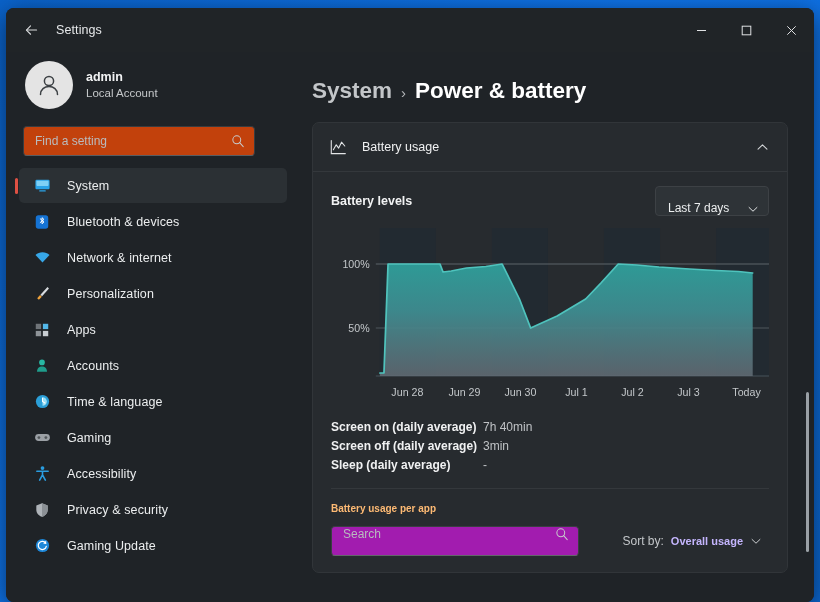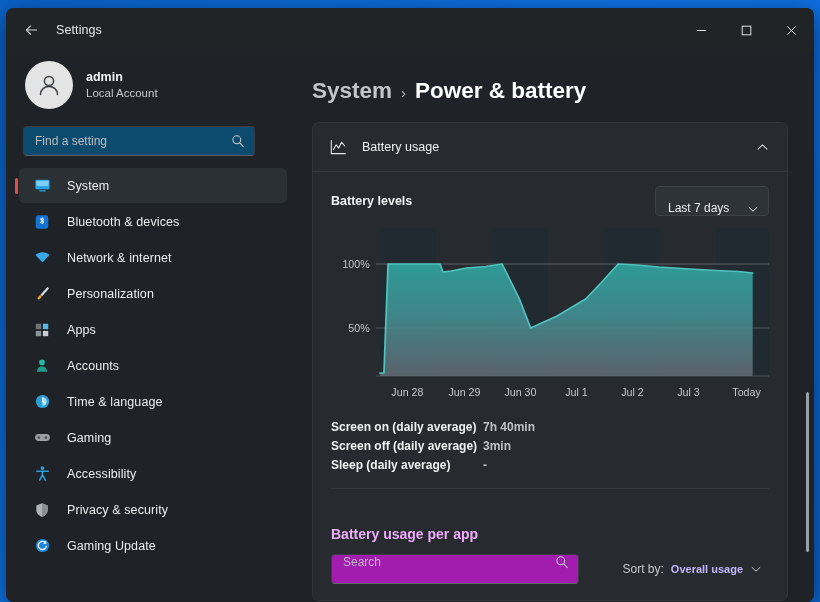--- a/index.html
+++ b/index.html
@@ -102,21 +102,21 @@
   }
   .acct-sub {
     font-size: 11.5px; color: #c5c8ca;
     line-height: 1.35;
   }
 
   .search-box {
     margin: 6px 0 12px 4px;
     width: 232px;
     height: 30px;
-    background: #0c4a6e;
+    background: #c2410c;
     border: 1px solid #383c40;
     border-bottom: 1px solid #5a5e62;
     border-radius: 4px;
     display: flex;
     align-items: center;
     padding: 0 9px 0 11px;
   }
   .search-box input {
     flex: 1;
     background: transparent;
@@ -255,32 +255,30 @@
   .stat-label {
     width: 152px;
     flex: 0 0 152px;
     font-size: 12px;
     font-weight: bold;
     color: #f0f1f2;
   }
   .stat-value {
     font-size: 12px;
     color: #bfc2c5;
-    font-weight: bold;
   }
 
   .card-sep2 { height: 1px; background: #34383c; margin-top: 16px; }
 
   .perapp { padding: 14px 18px 16px 18px; }
   .perapp-title {
-    font-size: 14px;
+    font-size: 10px;
     font-weight: bold;
-    color: #f0abfc;
+    color: #fdba74;
     margin-bottom: 12px;
-    margin-top: 23px;
   }
   .perapp-row {
     display: flex;
     align-items: center;
     justify-content: space-between;
   }
   .app-search {
     width: 248px; height: 30px;
     background: #a21caf;
     border: 1px solid #3a3e42;

